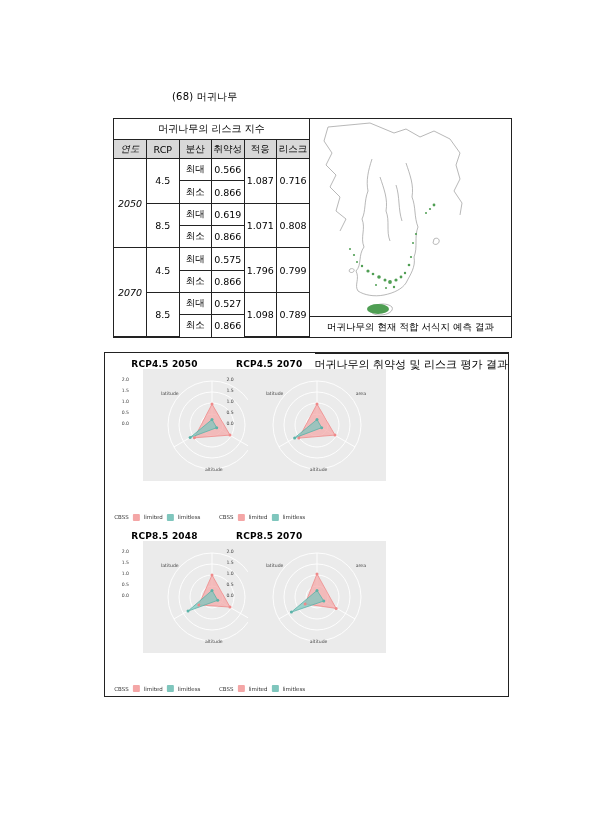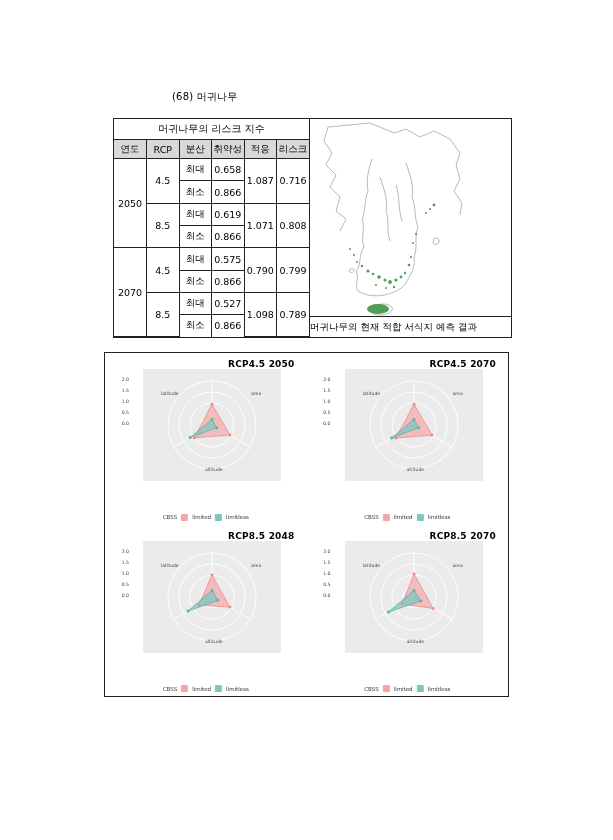--- a/index.html
+++ b/index.html
@@ -67,38 +67,39 @@
     border-top: none;
     border-right: none;
     font-size: 10px;
     height: 20px;
   }
   table.risk .hdr td {
     background: #d8d8d8;
     height: 18px;
     font-size: 9.5px;
   }
-  table.risk .brdL { border-left: none; }
+  table.risk .brdL { border-left: none; font-style: italic; }
   table.risk .brdR { border-right: none; }
   table.risk .brdB { border-bottom: none; }
   .maparea {
     flex: 1;
     position: relative;
     display: flex;
     flex-direction: column;
   }
   .mapcanvas {
     flex: 1;
     position: relative;
     background: #ffffff;
     overflow: hidden;
   }
   .mapcaption {
     height: 20px;
     line-height: 20px;
+    text-align: center;
     font-size: 9.5px;
     border-top: 1px solid #222;
   }
   .mapsvg { position: absolute; left: 0; top: 0; }
   
   .chartblock {
     position: absolute;
     left: 104px;
     top: 352px;
     width: 405px;
@@ -200,21 +201,21 @@
           <td>분산</td>
           <td>취약성</td>
           <td>적응</td>
           <td class="brdR">리스크</td>
         </tr>
 
         <tr>
           <td class="brdL" rowspan="4">2050</td>
           <td rowspan="2">4.5</td>
           <td>최대</td>
-          <td>0.658</td>
+          <td>0.566</td>
           <td rowspan="2">1.087</td>
           <td class="brdR" rowspan="2">0.716</td>
         </tr>
         <tr>
           <td>최소</td>
           <td>0.866</td>
         </tr>
 
         <tr>
           <td rowspan="2">8.5</td>
@@ -226,21 +227,21 @@
         <tr>
           <td>최소</td>
           <td>0.866</td>
         </tr>
 
         <tr>
           <td class="brdL" rowspan="4">2070</td>
           <td rowspan="2">4.5</td>
           <td>최대</td>
           <td>0.575</td>
-          <td rowspan="2">0.790</td>
+          <td rowspan="2">1.796</td>
           <td class="brdR" rowspan="2">0.799</td>
         </tr>
         <tr>
           <td>최소</td>
           <td>0.866</td>
         </tr>
 
         <tr>
           <td rowspan="2">8.5</td>
           <td>최대</td>
@@ -477,15 +478,16 @@
         <div class="legend">
           <span class="lbl">CBSS</span>
           <span class="swatch" style="background:#f4a6a6"></span>
           <span class="lbl">limited</span>
           <span class="swatch" style="background:#7fc6bd"></span>
           <span class="lbl">limitless</span>
         </div>
       </div>
 
     </div>
+    <div class="chartcaption">머귀나무의 취약성 및 리스크 평가 결과</div>
   </div>
 
 </div>
 
 </body></html>

